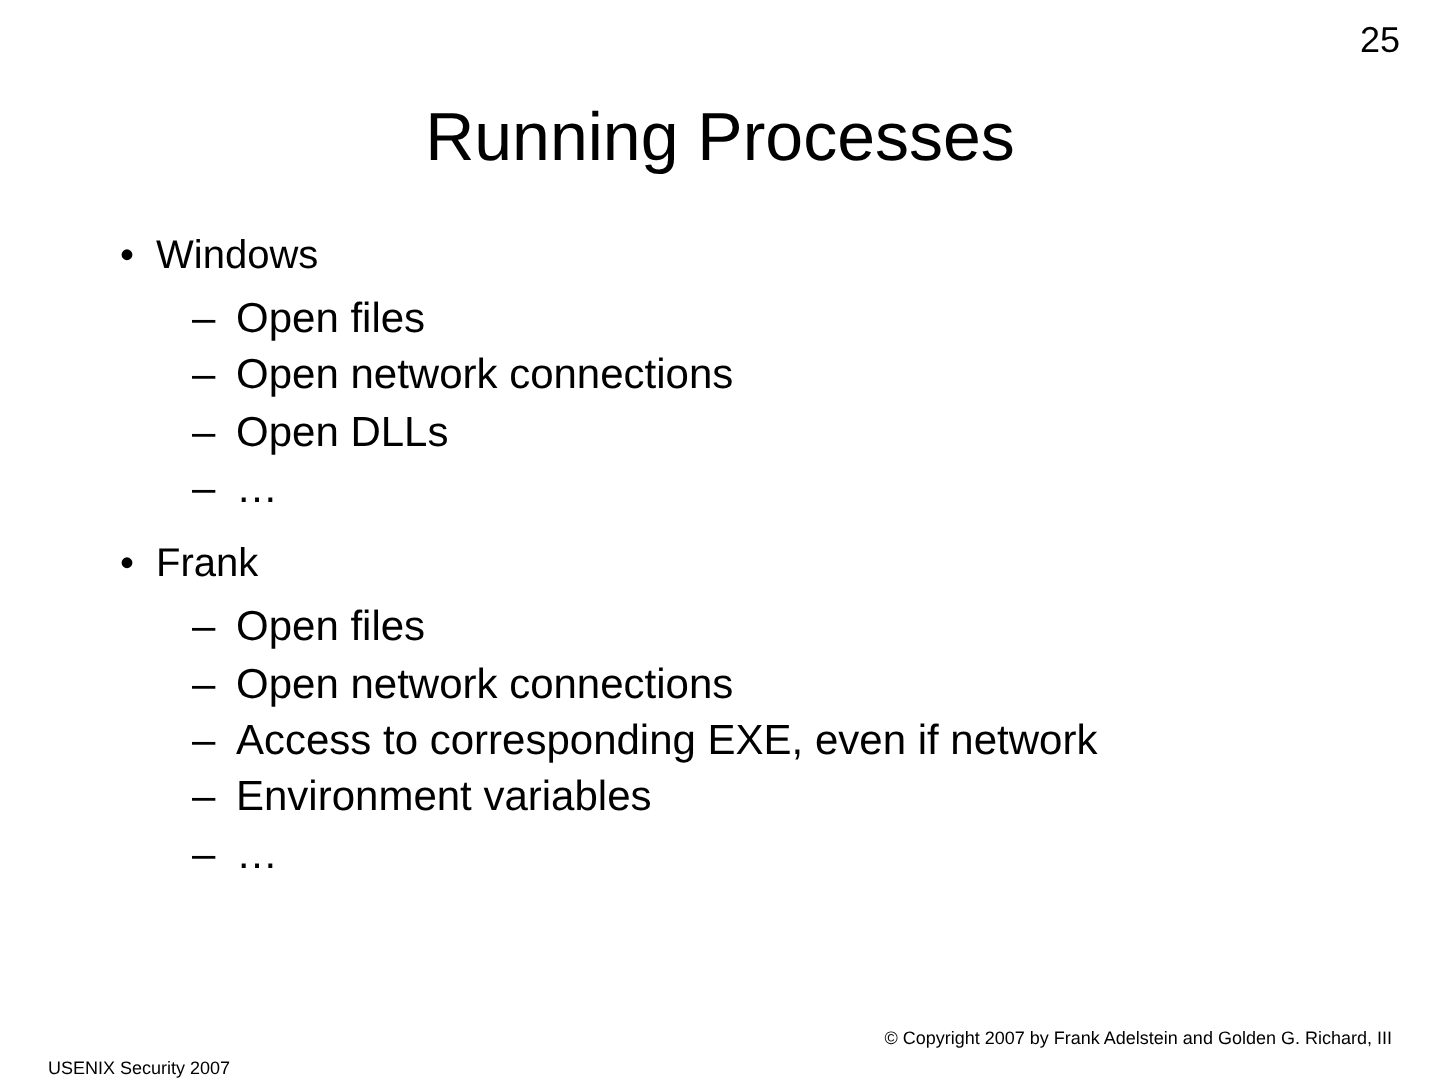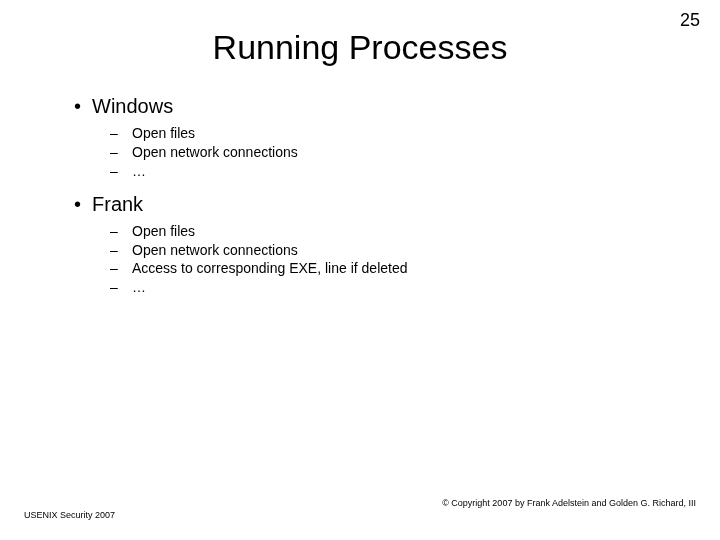--- a/index.html
+++ b/index.html
@@ -15,90 +15,92 @@
   }
   .page-number {
     position: absolute;
     top: 10px;
     right: 20px;
     font-size: 18px;
   }
   .title {
     text-align: center;
     font-size: 34px;
-    margin-top: 28px;
+    margin-top: 50px;
     margin-bottom: 28px;
     font-weight: normal;
   }
   .content {
     margin-left: 60px;
     margin-right: 40px;
   }
   ul.level1 {
     list-style: none;
     padding-left: 0;
-    margin: 14px;
+    margin: 0;
     font-size: 20px;
   }
   ul.level1 > li {
     margin-bottom: 4px;
   }
   ul.level1 > li > .bullet1 {
     display: inline-block;
     width: 18px;
   }
   ul.level2 {
     list-style: none;
     padding-left: 36px;
     margin: 6px 0 12px 0;
-    font-size: 14px;
+    font-size: 21px;
   }
   ul.level2 > li {
     line-height: 1.35;
   }
   ul.level2 > li > .bullet2 {
     display: inline-block;
     width: 22px;
   }
   .footer-left {
     position: absolute;
-    bottom: 20px;
+    bottom: 1px;
     left: 24px;
     font-size: 9px;
   }
   .footer-right {
     position: absolute;
-    bottom: 32px;
+    bottom: 16px;
     right: 24px;
     font-size: 9px;
   }
 </style>
 </head>
 <body>
 
 <div class="page-number">25</div>
 
 <h1 class="title">Running Processes</h1>
 
 <div class="content">
   <ul class="level1">
     <li>
       <span class="bullet1">•</span><span>Windows</span>
       <ul class="level2">
         <li><span class="bullet2">–</span><span>Open files</span></li>
         <li><span class="bullet2">–</span><span>Open network connections</span></li>
+        <li><span class="bullet2">–</span><span>Open DLLs</span></li>
         <li><span class="bullet2">–</span><span>…</span></li>
       </ul>
     </li>
     <li>
       <span class="bullet1">•</span><span>Frank</span>
       <ul class="level2">
         <li><span class="bullet2">–</span><span>Open files</span></li>
         <li><span class="bullet2">–</span><span>Open network connections</span></li>
-        <li><span class="bullet2">–</span><span>Access to corresponding EXE, line if deleted</span></li>
+        <li><span class="bullet2">–</span><span>Access to corresponding EXE, even if network</span></li>
+        <li><span class="bullet2">–</span><span>Environment variables</span></li>
         <li><span class="bullet2">–</span><span>…</span></li>
       </ul>
     </li>
   </ul>
 </div>
 
 <div class="footer-left">USENIX Security 2007</div>
 <div class="footer-right">© Copyright 2007 by Frank Adelstein and Golden G. Richard, III</div>
 
 </body></html>

